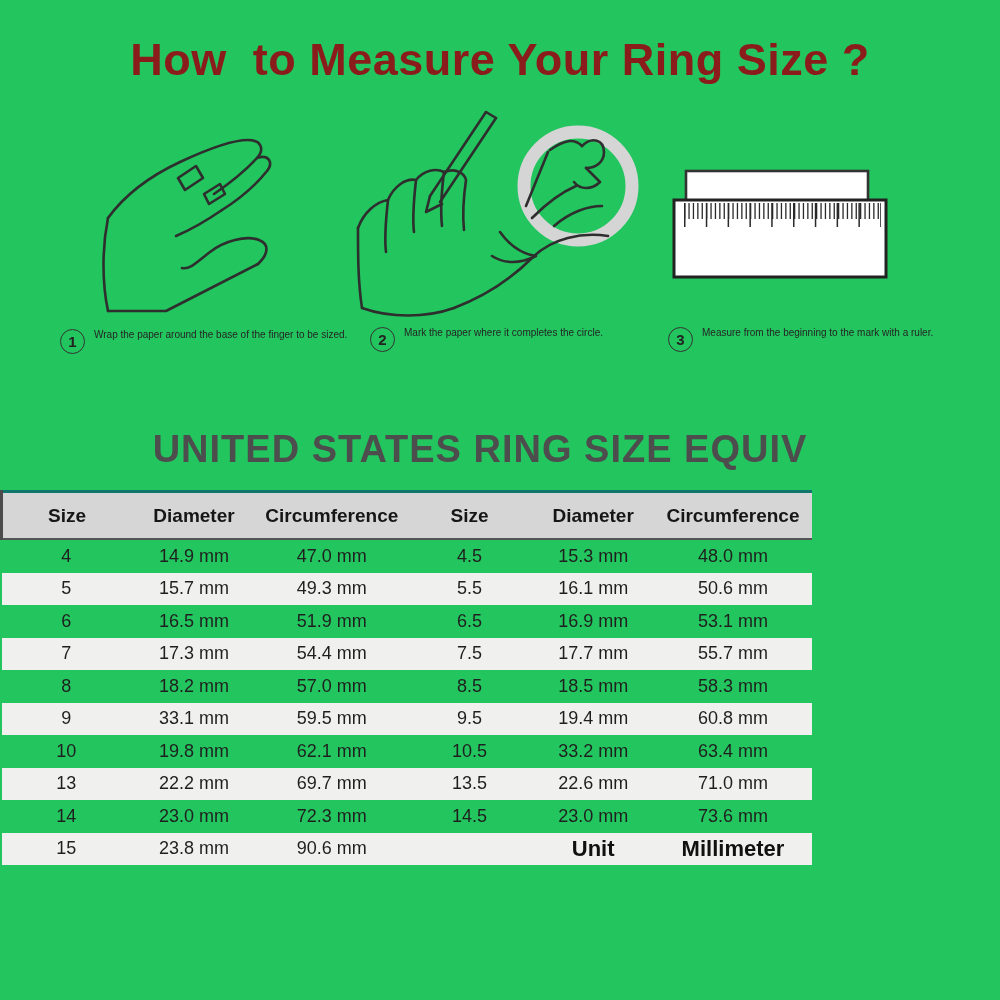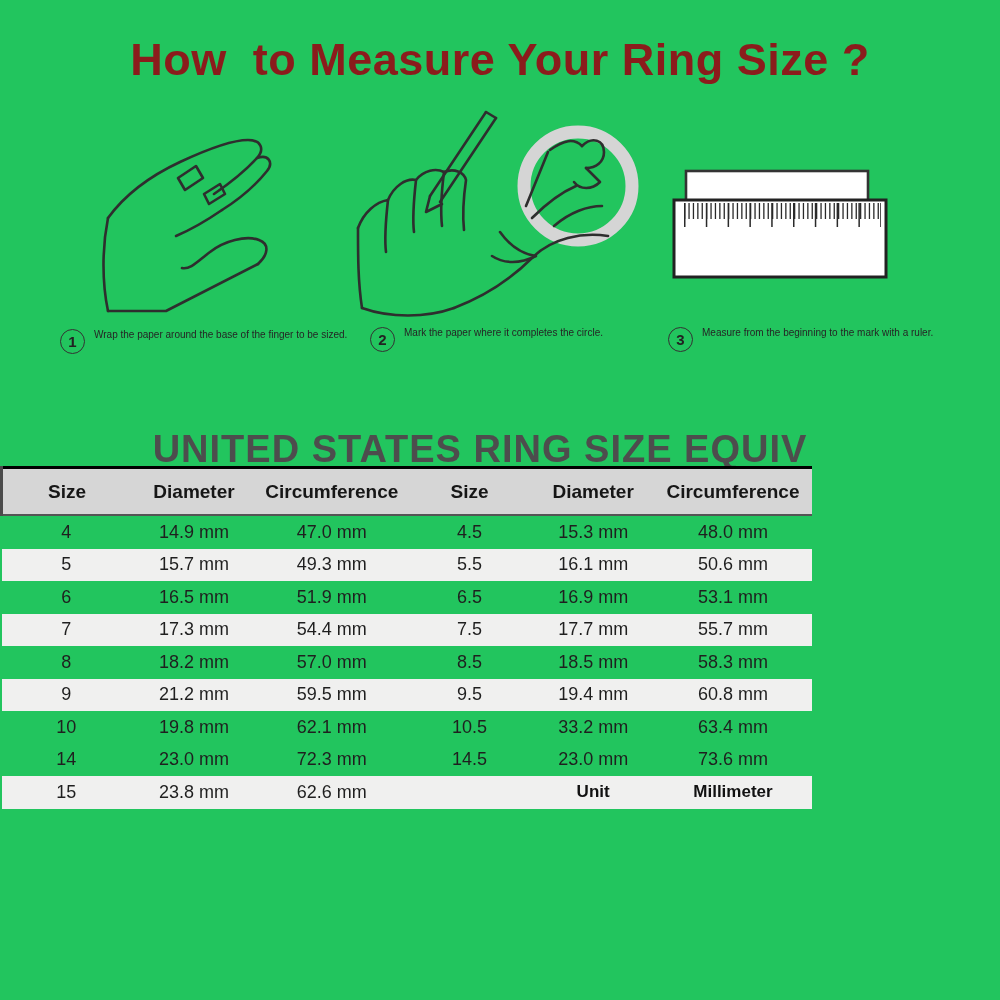--- a/index.html
+++ b/index.html
@@ -19,31 +19,31 @@
   .step-2{left:370px;top:326px;}
   .step-3{left:668px;top:326px;}
   .step-num{flex:none;width:23px;height:23px;border:1.7px solid #333;border-radius:50%;
             display:flex;align-items:center;justify-content:center;
             font-size:15px;font-weight:bold;color:#222;margin-top:1px;}
   .step-text{font-size:10px;line-height:1.45;color:#252525;}
 
   .heading{position:absolute;top:422px;left:0;width:960px;text-align:center;
            font-size:38px;font-weight:bold;color:#4d4d4d;letter-spacing:1px;margin-top:6px;}
 
-  .ringtable{position:absolute;top:466px;left:0;width:812px;border-collapse:collapse;
-             table-layout:fixed;border-top:3px solid #000000;}
+  .ringtable{position:absolute;top:490px;left:0;width:812px;border-collapse:collapse;
+             table-layout:fixed;border-top:3px solid #0f766e;}
   .ringtable col.c1{width:16%;}  .ringtable col.c2{width:15.5%;}
   .ringtable col.c3{width:18.5%;}.ringtable col.c4{width:15.5%;}
   .ringtable col.c5{width:15%;}  .ringtable col.c6{width:19.5%;}
   .ringtable th{background:#d6d6d6;height:45px;font-size:19px;font-weight:bold;color:#161616;
                 text-align:center;padding:0;border-bottom:2px solid #555;}
   .ringtable th:first-child{border-left:3px solid #4b4b4b;}
   .ringtable td{height:32.5px;font-size:18px;text-align:center;padding:0;color:#1f1f1f;}
   .ringtable tr.stripe td{background:#f0f0ef;}
-  .ringtable td.unit-hl{background:#e9ebd5;font-weight:bold;font-size:17px;color:#111;}
+  .ringtable td.unit-hl{background:#e9ebd5;font-weight:bold;font-size:22px;color:#111;}
 
   svg .ln{stroke:#2e2e2e;stroke-width:2.6;fill:none;stroke-linecap:round;stroke-linejoin:round;}
   svg .ring-gray{stroke:#d5d5d5;stroke-width:13;fill:none;}
 </style>
 </head>
 <body>
 
 <div class="page">
 
   <div class="title">How  to Measure Your Ring Size ?</div>
@@ -158,46 +158,54 @@
         <tr>
           <td>8</td>
           <td>18.2 mm</td>
           <td>57.0 mm</td>
           <td>8.5</td>
           <td>18.5 mm</td>
           <td>58.3 mm</td>
         </tr>
         <tr class="stripe">
           <td>9</td>
-          <td>21.2 mm</td>
+          <td>33.1 mm</td>
           <td>59.5 mm</td>
           <td>9.5</td>
           <td>19.4 mm</td>
           <td>60.8 mm</td>
         </tr>
         <tr>
           <td>10</td>
           <td>19.8 mm</td>
           <td>62.1 mm</td>
           <td>10.5</td>
           <td>33.2 mm</td>
           <td>63.4 mm</td>
         </tr>
+        <tr class="stripe">
+          <td>13</td>
+          <td>22.2 mm</td>
+          <td>69.7 mm</td>
+          <td>13.5</td>
+          <td>22.6 mm</td>
+          <td>71.0 mm</td>
+        </tr>
         <tr>
           <td>14</td>
           <td>23.0 mm</td>
           <td>72.3 mm</td>
           <td>14.5</td>
           <td>23.0 mm</td>
           <td>73.6 mm</td>
         </tr>
         <tr class="stripe">
           <td>15</td>
           <td>23.8 mm</td>
-          <td>62.6 mm</td>
+          <td>90.6 mm</td>
           <td></td>
           <td class="unit-hl">Unit</td>
           <td class="unit-hl">Millimeter</td>
         </tr>
       </tbody>
   </table>
 
 </div>
 
 </body></html>

